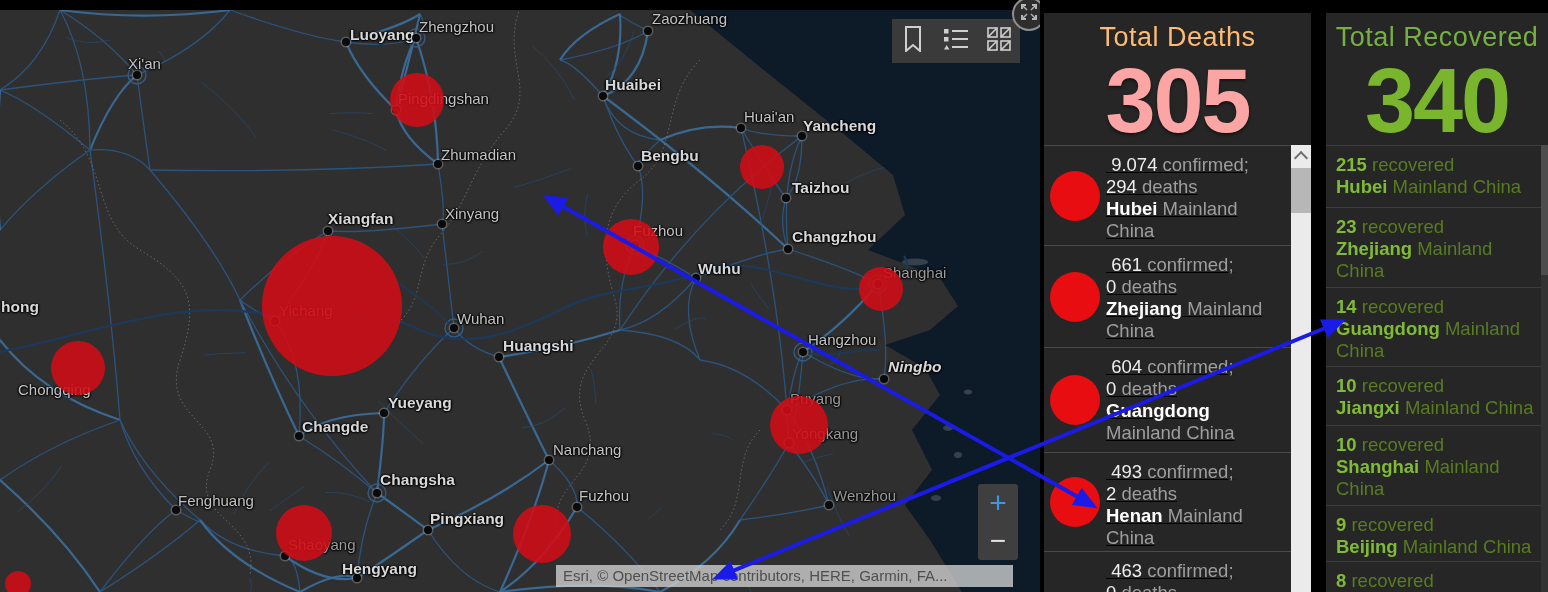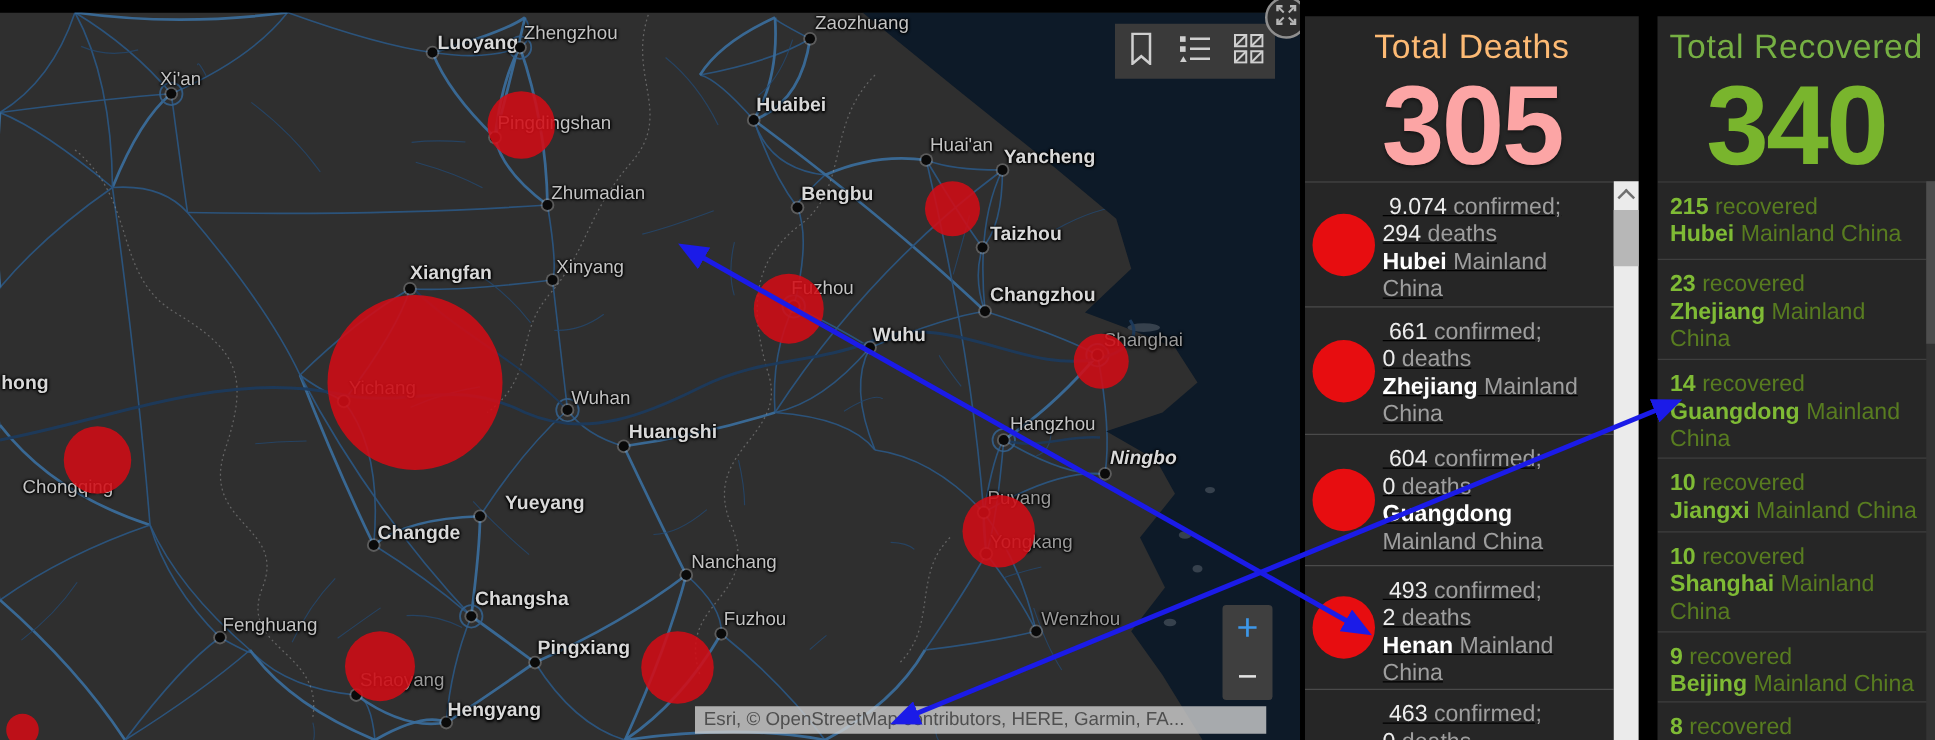--- a/index.html
+++ b/index.html
@@ -281,41 +281,41 @@
       <div class="dot" style="left: 799px; top: 348px;"></div>
       <div class="city" style="left: 808px; top: 331px;">Hangzhou</div>
       <div class="dot" style="left: 495px; top: 353px;"></div>
       <div class="city b" style="left: 503px; top: 337px;">Huangshi</div>
       <div class="dot" style="left: 880px; top: 375px;"></div>
       <div class="city b" style="left: 888px; top: 358px; font-style: italic;">Ningbo</div>
       <div class="city" style="left: 18px; top: 381px;">Chongqing</div>
       <div class="dot" style="left: 783px; top: 406px;"></div>
       <div class="city dim" style="left: 790px; top: 390px;">Puyang</div>
       <div class="dot" style="left: 380px; top: 409px;"></div>
-      <div class="city b" style="left: 388px; top: 394px; margin-left: 16px;">Yueyang</div>
+      <div class="city b" style="left: 388px; top: 394px;">Yueyang</div>
       <div class="dot" style="left: 295px; top: 432px;"></div>
       <div class="city b" style="left: 302px; top: 418px;">Changde</div>
       <div class="dot" style="left: 785px; top: 439px;"></div>
       <div class="city dim" style="left: 792px; top: 425px;">Yongkang</div>
       <div class="dot" style="left: 545px; top: 456px;"></div>
       <div class="city" style="left: 553px; top: 441px;">Nanchang</div>
       <div class="dot" style="left: 373px; top: 489px;"></div>
       <div class="city b" style="left: 380px; top: 471px;">Changsha</div>
       <div class="dot" style="left: 573px; top: 503px;"></div>
       <div class="city" style="left: 579px; top: 487px; text-align: center;">Fuzhou</div>
       <div class="dot" style="left: 825px; top: 501px;"></div>
       <div class="city dim" style="left: 833px; top: 487px;">Wenzhou</div>
       <div class="dot" style="left: 172px; top: 506px;"></div>
       <div class="city" style="left: 178px; top: 492px;">Fenghuang</div>
       <div class="dot" style="left: 424px; top: 526px;"></div>
       <div class="city b" style="left: 430px; top: 510px;">Pingxiang</div>
       <div class="dot" style="left: 281px; top: 552px;"></div>
       <div class="city dim" style="left: 288px; top: 536px;">Shaoyang</div>
       <div class="dot" style="left: 353px; top: 574px;"></div>
-      <div class="city b" style="left: 358px; top: 560px;">Hengyang</div>
+      <div class="city b" style="left: 342px; top: 560px;">Hengyang</div>
     </div>
 
   <div id="map-toolbar">
     <div class="tool-btn">
       <span>
         <svg width="22" height="26" viewBox="0 0 22 26">
             <path d="M4,1 h14 v24 l-7,-6 -7,6 z" fill="none" stroke="#cfcfcf" stroke-width="2"></path>
           </svg>
       </span>
     </div>

